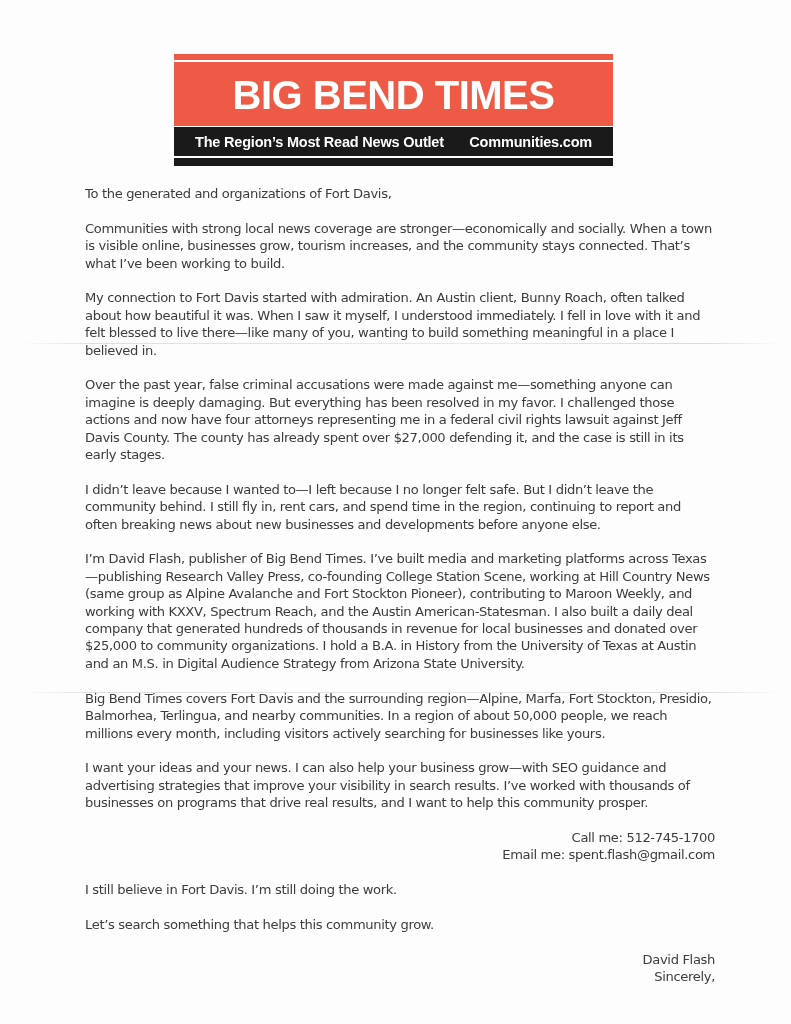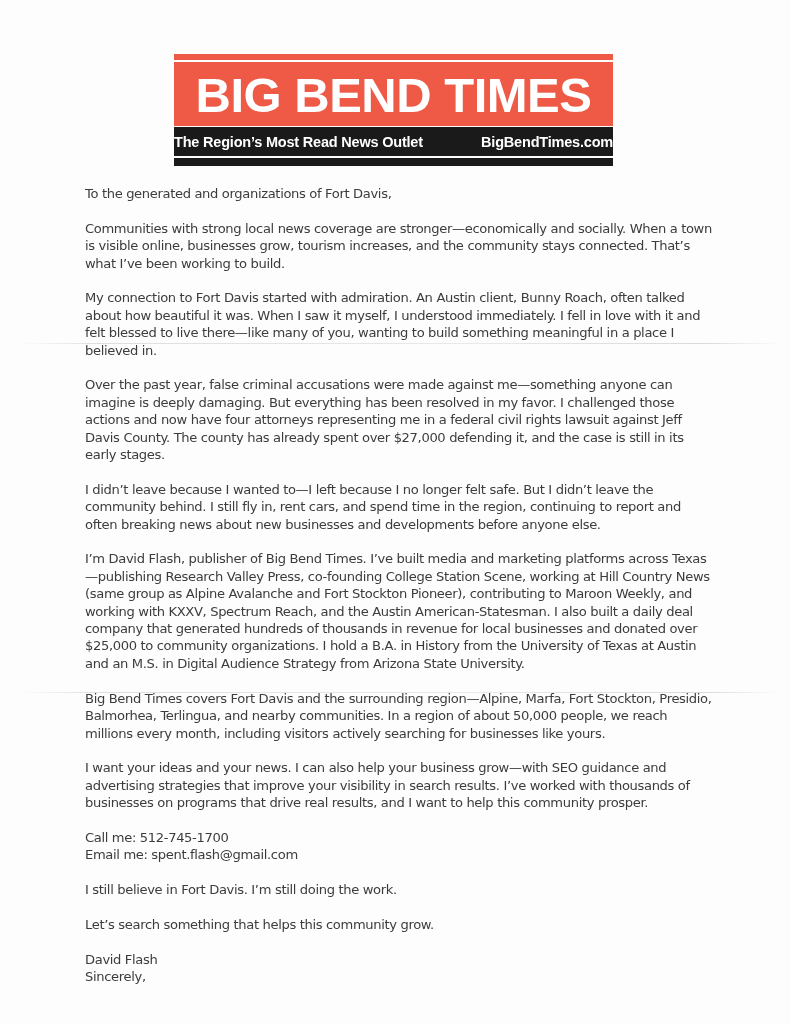--- a/index.html
+++ b/index.html
@@ -10,59 +10,59 @@
   .page { position: absolute; left: 0; top: 0; width: 791px; height: 1024px; }
 
   
   .banner { position: absolute; left: 174px; top: 54px; width: 439px; height: 113px; }
   .banner .top-strip { position: absolute; left: 0; top: 0; width: 100%; height: 6px; background: #ee5a45; }
   .banner .red-block {
     position: absolute; left: 0; top: 8px; width: 100%; height: 64px; background: #ee5a45;
     display: flex; align-items: center; justify-content: center;
   }
   .banner .title {
-    color: #ffffff; font-weight: bold; font-size: 49px; letter-spacing: -0.5px;
+    color: #ffffff; font-weight: bold; font-size: 40px; letter-spacing: -0.5px;
     font-family: "Liberation Sans", sans-serif; line-height: 1; margin-top: 2px;
   }
   .banner .black-block {
     position: absolute; left: 0; top: 73px; width: 100%; height: 29px; background: #1a1a1a;
-    display: flex; align-items: center; justify-content: space-between; padding: 0 0; box-sizing: border-box;
+    display: flex; align-items: center; justify-content: space-between; padding: 0 21px; box-sizing: border-box;
   }
   .banner .tagline, .banner .site {
     color: #ffffff; font-weight: bold; font-size: 14.5px; font-family: "Liberation Sans", sans-serif;
     letter-spacing: -0.2px;
   }
   .banner .bottom-strip { position: absolute; left: 0; top: 104px; width: 100%; height: 8px; background: #1a1a1a; }
 
   
   .letter {
     position: absolute; left: 85px; top: 185px; width: 630px;
     color: #3c3c3c; font-size: 13.1px; line-height: 17.4px;
     font-family: "DejaVu Sans", "Liberation Sans", sans-serif; letter-spacing: -0.35px;
   }
   .letter p { margin: 0 0 17.4px 0; }
-  .letter .contact p, .letter .signoff p { margin: 0; }
+  .letter .contact p, .letter .signoff p { margin: 0; text-align: right; }
   .letter .contact { margin-bottom: 17.4px; }
 
   
   .scanline { position: absolute; left: 20px; width: 760px; height: 1px; background: linear-gradient(90deg, rgba(0,0,0,0) 0%, rgba(0,0,0,0.12) 10%, rgba(0,0,0,0.08) 60%, rgba(0,0,0,0.14) 90%, rgba(0,0,0,0) 100%); }
 </style>
 </head>
 <body>
 
 <div class="page">
 
   <div class="banner">
     <div class="top-strip"></div>
     <div class="red-block">
       <span class="title">BIG BEND TIMES</span>
     </div>
     <div class="black-block">
       <span class="tagline">The Region’s Most Read News Outlet</span>
-      <span class="site">BigBendTimes.com</span>
+      <span class="site">Communities.com</span>
     </div>
     <div class="bottom-strip"></div>
   </div>
 
   <div class="scanline" style="top:343px;"></div>
   <div class="scanline" style="top:692px;"></div>
 
   <div class="letter">
     <p>To the generated and organizations of Fort Davis,</p>
     <p>Communities with strong local news coverage are stronger—economically and socially. When a town is visible online, businesses grow, tourism increases, and the community stays connected. That’s what I’ve been working to build.</p>

